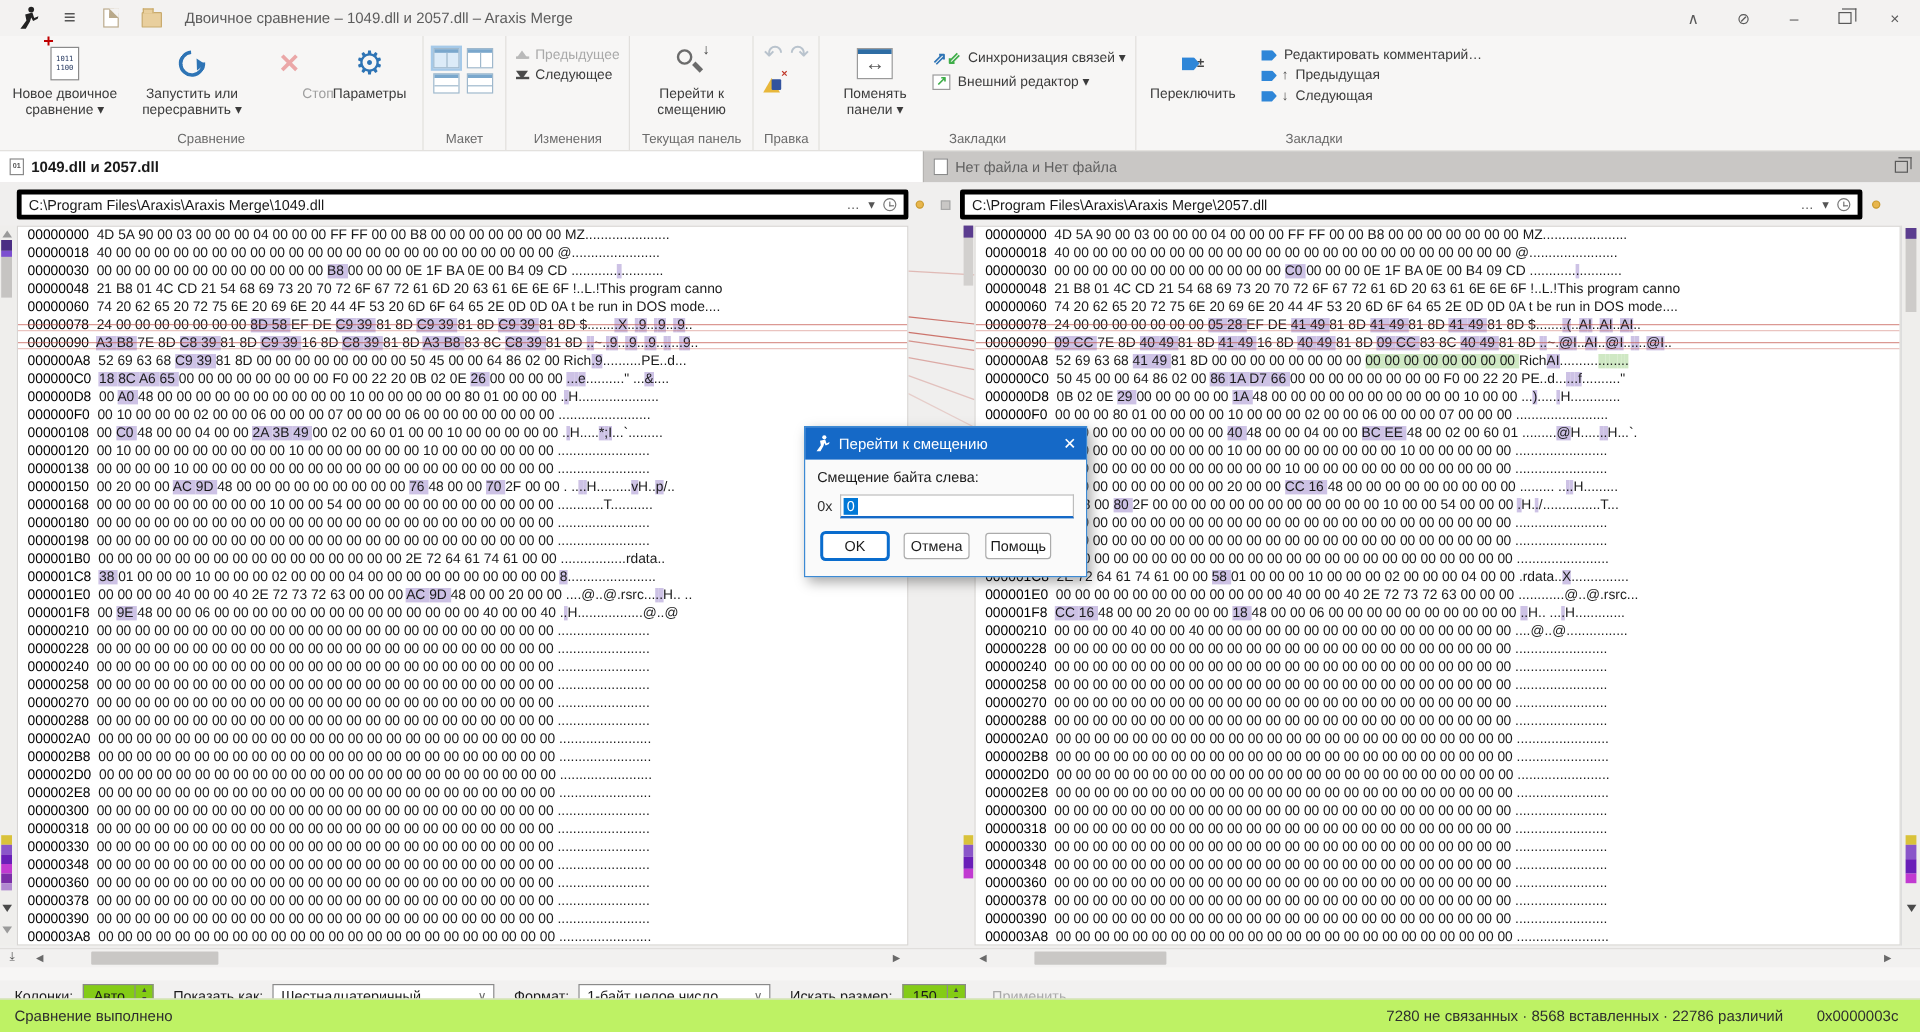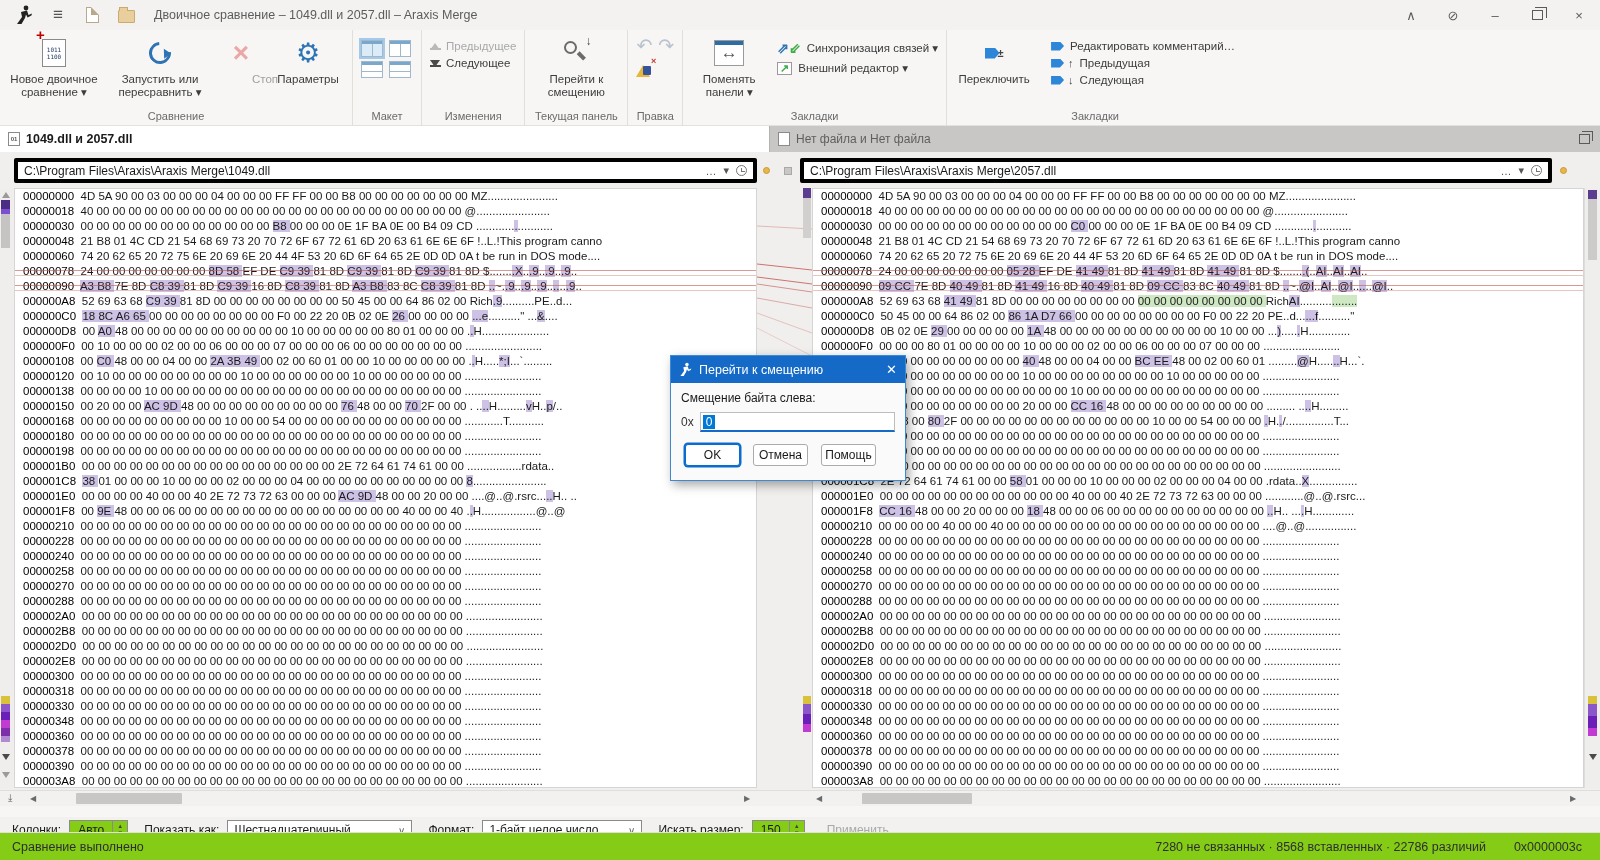--- a/index.html
+++ b/index.html
@@ -106,21 +106,21 @@
   .hs-thumb{position:absolute;top:2px;height:11px;background:#c9c7c5;border-radius:1px;}
   .corner-ic{position:absolute;top:1px;font-size:10px;color:#555;}
   #controls{position:absolute;left:0;top:806px;width:1600px;height:26px;background:#f2f1f0;display:flex;align-items:center;gap:8px;padding-left:12px;font-size:12px;color:#1a1a1a;margin-top:11px;}
   .spinbox{display:flex;align-items:stretch;height:20px;border:1px solid #8a8a8a;background:#84cc16;}
   .spinbox .val{padding:2px 8px 0 8px;min-width:34px;}
   .spinbox .arrows{width:15px;border-left:1px solid #8a8a8a;display:flex;flex-direction:column;align-items:center;justify-content:center;font-size:6px;color:#444;line-height:7px;}
   .selbox{display:flex;align-items:center;height:20px;border:1px solid #8a8a8a;background:#fff;padding:0 6px;}
   .selbox .chev{margin-left:14px;color:#666;font-size:10px;}
   .ctl-label{margin-left:8px;}
   #apply-btn{color:#a9a9a9;margin-left:14px;}
-  #statusbar{position:absolute;left:0;top:832px;width:1600px;height:28px;background:#84cc16;border-top:1px solid #e0dedc;display:flex;align-items:center;font-size:12.5px;color:#2e2e2e;}
+  #statusbar{position:absolute;left:0;top:832px;width:1600px;height:28px;background:#bef264;border-top:1px solid #e0dedc;display:flex;align-items:center;font-size:12.5px;color:#2e2e2e;}
   #status-left{margin-left:12px;}
   #status-counts{margin-left:auto;}
   #status-offset{margin-left:28px;margin-right:18px;}
   
   #dialog{position:absolute;left:670px;top:355px;width:236px;height:126px;background:#fafafa;border:1px solid #3c8ad4;box-shadow:3px 4px 10px rgba(0,0,0,.35);z-index:50;}
   #dlg-title{height:27px;background:#1569c7;color:#fff;display:flex;align-items:center;padding:0 8px;font-size:12.5px;}
   #dlg-title .dlg-x{margin-left:auto;font-size:13px;color:#fff;}
   #dlg-body{padding:8px 10px 0 10px;}
   #dlg-label{font-size:12px;color:#1a1a1a;}
   #dlg-inputrow{display:flex;align-items:center;margin-top:7px;gap:6px;}

